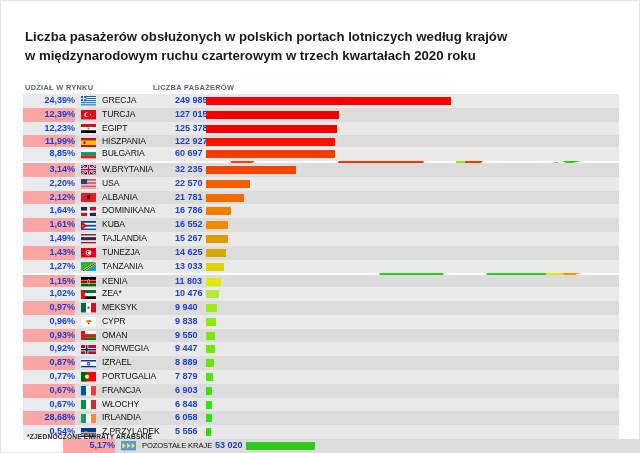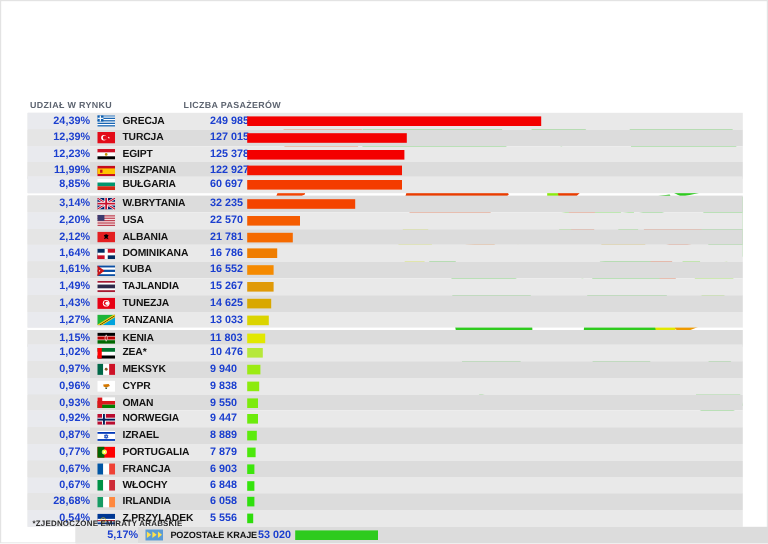--- a/index.html
+++ b/index.html
@@ -30,46 +30,50 @@
   
   .row{position:absolute;left:0;width:596px;height:13.8px;}
   .row .stripe{position:absolute;left:0;top:0;width:596px;height:13.8px;}
   .row.odd  .stripe{background:#e9e9e9;}
   .row.even .stripe{background:#dcdcdc;}
 
   .share{position:absolute;left:0;top:0;width:52px;height:13.8px;
          line-height:13.8px;text-align:right;
          font-size:9px;font-weight:bold;color:#1b3fcf;
          background:#e9eaee;}
-  .row.even .share{background:#e5e5e5;}
+  .row.even .share{background:#fca5a5;}
 
   .flagbox{position:absolute;left:58px;top:2.4px;width:15px;height:9.4px;
            overflow:hidden;border:0;}
   .flagbox svg{display:block;width:15px;height:9.4px;}
 
   .cname{position:absolute;left:79px;top:0;height:13.8px;line-height:13.8px;
-         font-size:8.6px;font-weight:bold;color:#111111;white-space:nowrap;
+         font-size:8.6px;font-weight:normal;color:#111111;white-space:nowrap;
          letter-spacing:-.1px;}
   .cname.small{font-size:7.6px;}
 
   .pax{position:absolute;left:152px;top:0;width:46px;height:13.8px;
        line-height:13.8px;text-align:left;
        font-size:9px;font-weight:bold;color:#1b3fcf;white-space:nowrap;}
 
   .bar{position:absolute;left:183px;top:3px;height:8px;}
 
   
   #foot{position:absolute;left:26px;top:432px;font-size:6.6px;
         font-weight:bold;color:#2a2a2a;letter-spacing:.2px;}
 </style>
 </head>
 <body>
 
 <div id="page">
 
+  <div id="title">
+    <span class="ln">Liczba pasażerów obsłużonych w polskich portach lotniczych według krajów</span>
+    <span class="ln">w międzynarodowym ruchu czarterowym w trzech kwartałach 2020 roku</span>
+  </div>
 
   <div class="colhead" id="head-share">UDZIAŁ W RYNKU</div>
   <div class="colhead" id="head-pax">LICZBA PASAŻERÓW</div>
 
   <div id="plate">
 
     <div id="map">
       <svg viewBox="0 0 391 333" preserveAspectRatio="none">
 
         <path d="M8 8 L52 6 L74 12 L70 30 L40 38 L26 52 L10 46 Z" fill="#f44400"></path>

